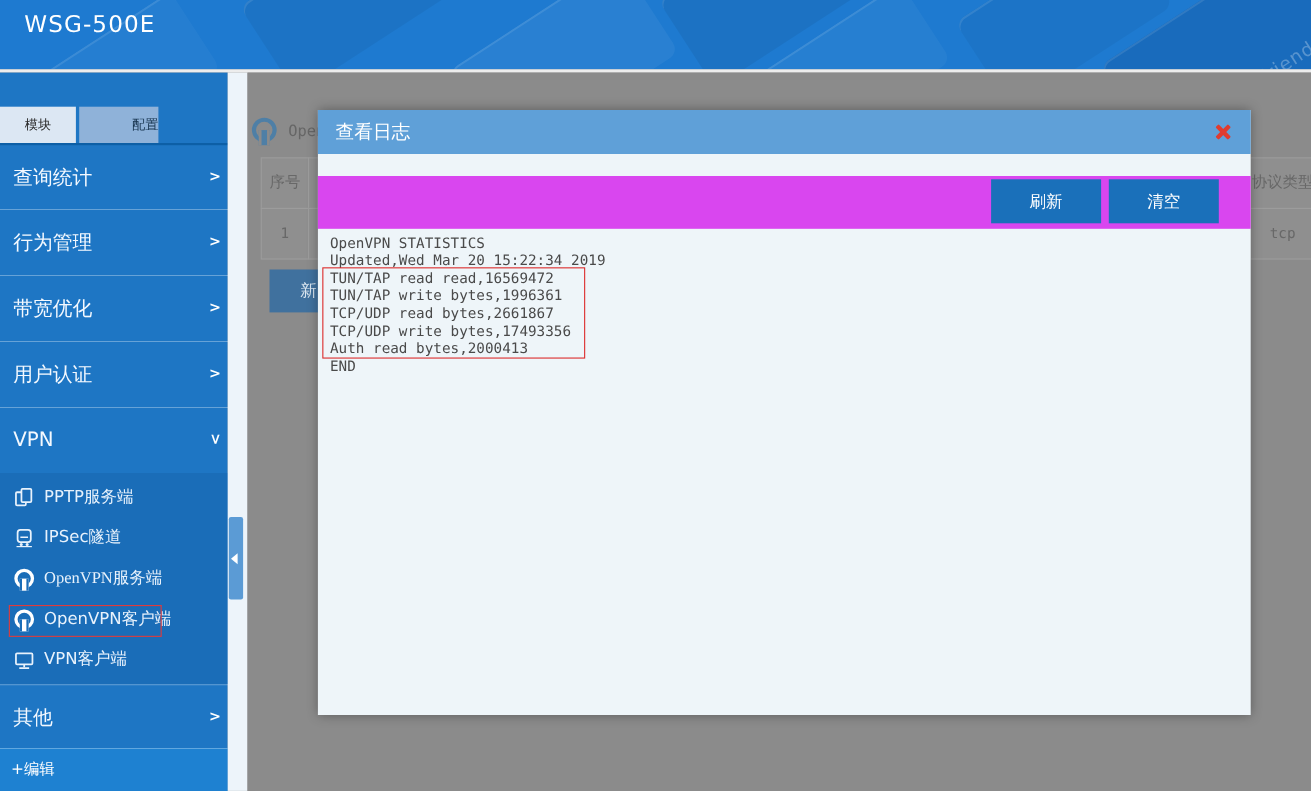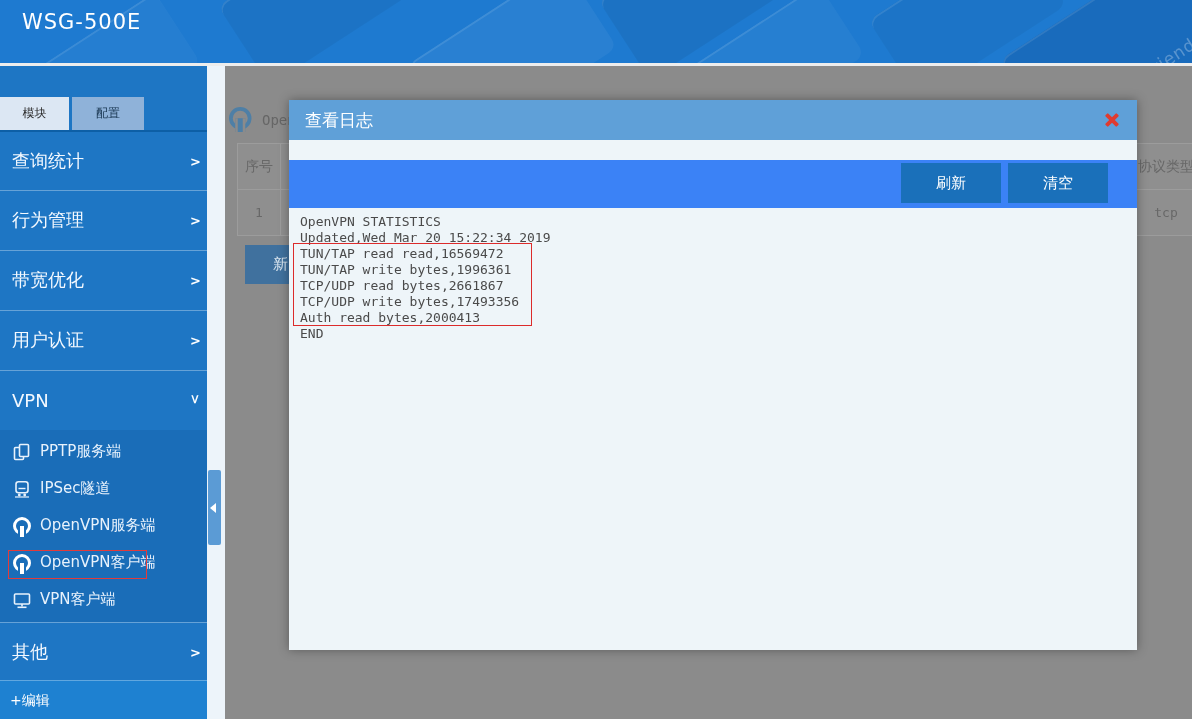--- a/index.html
+++ b/index.html
@@ -18,33 +18,33 @@
   .key.k5{left:880px;top:-35px;width:175px;height:95px;background:rgba(0,0,0,.045);}
   .key.k6{left:1015px;top:-4px;width:200px;height:115px;background:rgba(0,30,90,.16);color:rgba(255,255,255,.28);}
   .key.k7{left:40px;top:26px;width:150px;height:85px;background:rgba(255,255,255,.035);}
   .key .key-text{position:absolute;right:18px;bottom:14px;font-size:17px;letter-spacing:1px;}
   .brand{position:absolute;left:22px;top:10px;font-size:21px;color:#fff;letter-spacing:1px;font-weight:400;}
   .header-sep{position:absolute;left:0;top:63px;width:1192px;height:3px;background:#EDEDED;}
   
   .sidebar{position:absolute;left:0;top:66px;width:207px;height:653px;background:#1E76C4;}
   .side-tab{position:absolute;top:31px;height:33px;line-height:33px;text-align:center;font-size:12px;cursor:pointer;}
   .tab-modules{left:0;width:69px;background:#DCE7F3;color:#2b2b2b;}
-  .tab-config{left:72px;width:72px;background:#8FB2D9;color:#17344f;}
+  .tab-config{left:72px;width:72px;background:#8FB2D9;color:#17344f;text-align:right;}
   .tab-underline{position:absolute;left:0;top:64px;width:207px;height:2px;background:#0D5FA6;}
   .nav-item{position:absolute;left:0;width:223px;height:59px;color:#F4F9FF;font-size:18px;cursor:pointer;box-sizing:border-box;border-top:1px solid rgba(255,255,255,.32);}
   .nav-item .lbl{position:absolute;left:12px;top:50%;transform:translateY(-50%);}
   .chev{position:absolute;right:22px;top:50%;transform:translateY(-50%);font-size:13px;font-weight:bold;color:#fff;}
   .chev::before{content:">";}
   .chev.down{transform:translateY(-55%) rotate(90deg);}
   .n1{top:65px;border-top:none;}
   .n2{top:124px;} .n3{top:184px;} .n4{top:244px;} .n5{top:304px;}
   .submenu{position:absolute;left:0;top:364px;width:207px;height:192px;background:#1A6DB8;}
   .sub-item{position:absolute;left:0;width:207px;height:37px;color:#E8F2FC;font-size:15px;cursor:pointer;display:flex;align-items:center;padding-left:13px;box-sizing:border-box;}
   .sub-item svg{margin-right:9px;flex:0 0 auto;}
-  .s1{top:3px;} .s2{top:40px;} .s3{top:77px;} .s4{top:114px;} .s5{top:151px;}
+  .s1{top:3px;} .s2{top:40px;} .s3{top:77px;font-family:Liberation Serif, serif;} .s4{top:114px;} .s5{top:151px;}
   .nav-other{top:556px;height:58px;}
   .edit-bar{position:absolute;left:0;top:614px;width:207px;height:39px;background:#1E81D1;border-top:1px solid rgba(255,255,255,.3);color:#fff;font-size:14px;line-height:39px;padding-left:10px;box-sizing:border-box;cursor:pointer;}
   .side-red-box{position:absolute;left:8px;top:484px;width:137px;height:27px;border:1px solid #E23B3B;pointer-events:none;}
   
   .ovpn-logo{position:relative;display:inline-block;width:18px;height:18px;--ring:#FFFFFF;--bg:#1A6DB8;}
   .ovpn-logo::before{content:"";position:absolute;left:0;top:0;width:12px;height:12px;border:3px solid var(--ring);border-radius:50%;}
   .ovpn-logo::after{content:"";position:absolute;left:50%;transform:translateX(-50%);bottom:-2px;width:4px;height:11px;background:var(--ring);border-left:2px solid var(--bg);border-right:2px solid var(--bg);}
   
   .gutter{position:absolute;left:207px;top:66px;width:18px;height:653px;background:#EDF4FA;}
   .collapse-tab{position:absolute;left:208px;top:470px;width:13px;height:75px;background:#5B9BD5;border-radius:2px;cursor:pointer;}
@@ -64,21 +64,21 @@
   .c-proto-v{left:911px;top:123px;width:60px;height:47px;}
   .add-btn{position:absolute;left:20px;top:179px;width:45px;height:39px;background:#40719E;color:#D9E5EF;font-size:15px;line-height:39px;text-align:right;padding-right:2px;box-sizing:border-box;overflow:hidden;cursor:pointer;}
   
   .modal{position:absolute;left:289px;top:100px;width:848px;height:550px;background:#EEF5F9;box-shadow:0 0 10px rgba(0,0,0,.35);z-index:10;}
   .modal-header{position:absolute;left:0;top:0;width:100%;height:40px;background:#5FA0D8;}
   .modal-title{position:absolute;left:16px;top:0;line-height:40px;font-size:17px;color:#fff;}
   .modal-close{position:absolute;right:17px;top:12px;width:16px;height:16px;cursor:pointer;}
   .modal-close::before,.modal-close::after{content:"";position:absolute;left:6px;top:0;width:4px;height:16px;background:#E03B2F;border-radius:1px;}
   .modal-close::before{transform:rotate(45deg);}
   .modal-close::after{transform:rotate(-45deg);}
-  .modal-toolbar{position:absolute;left:0;top:60px;width:100%;height:48px;background:#3b82f6;}
+  .modal-toolbar{position:absolute;left:0;top:60px;width:100%;height:48px;background:#d946ef;}
   .m-btn{position:absolute;top:3px;width:100px;height:40px;background:#1A70BA;color:#fff;font-size:15px;line-height:40px;text-align:center;cursor:pointer;}
   .btn-refresh{left:612px;}
   .btn-clear{left:719px;}
   .log{position:absolute;left:11px;top:114px;width:820px;font-family:"DejaVu Sans Mono","Liberation Mono",monospace;font-size:13px;color:#4A4A4A;}
   .log-line{height:16px;line-height:16px;white-space:pre;}
   .log-red-box{position:absolute;left:4px;top:143px;width:237px;height:81px;border:1px solid #DC2B2B;pointer-events:none;}
   svg{display:block;}
 </style>
 </head>
 <body>

